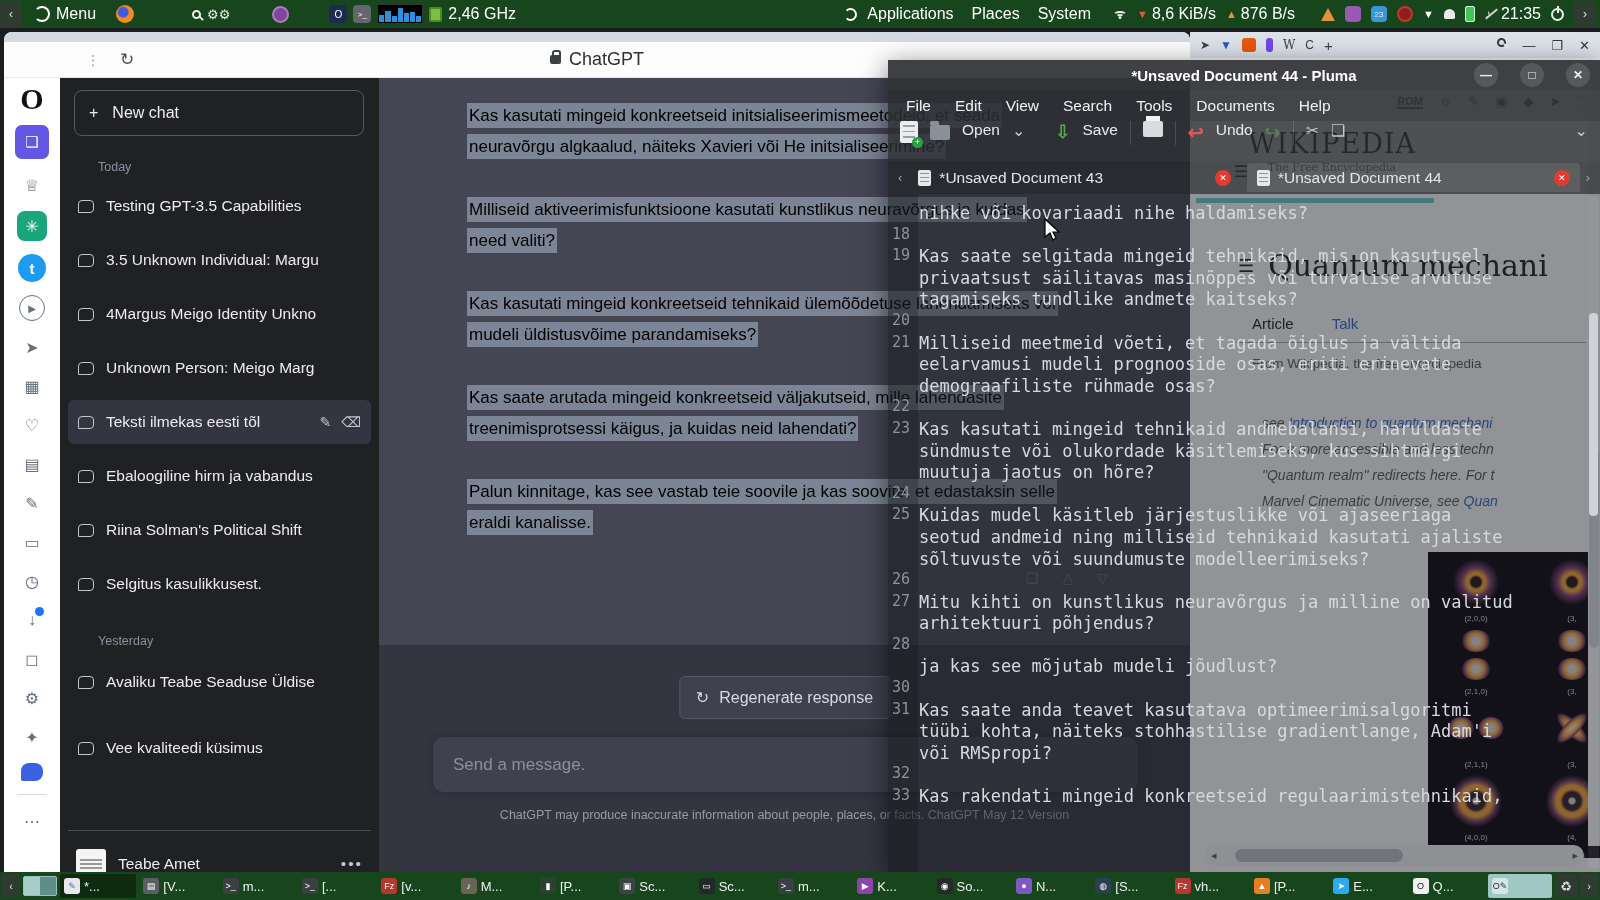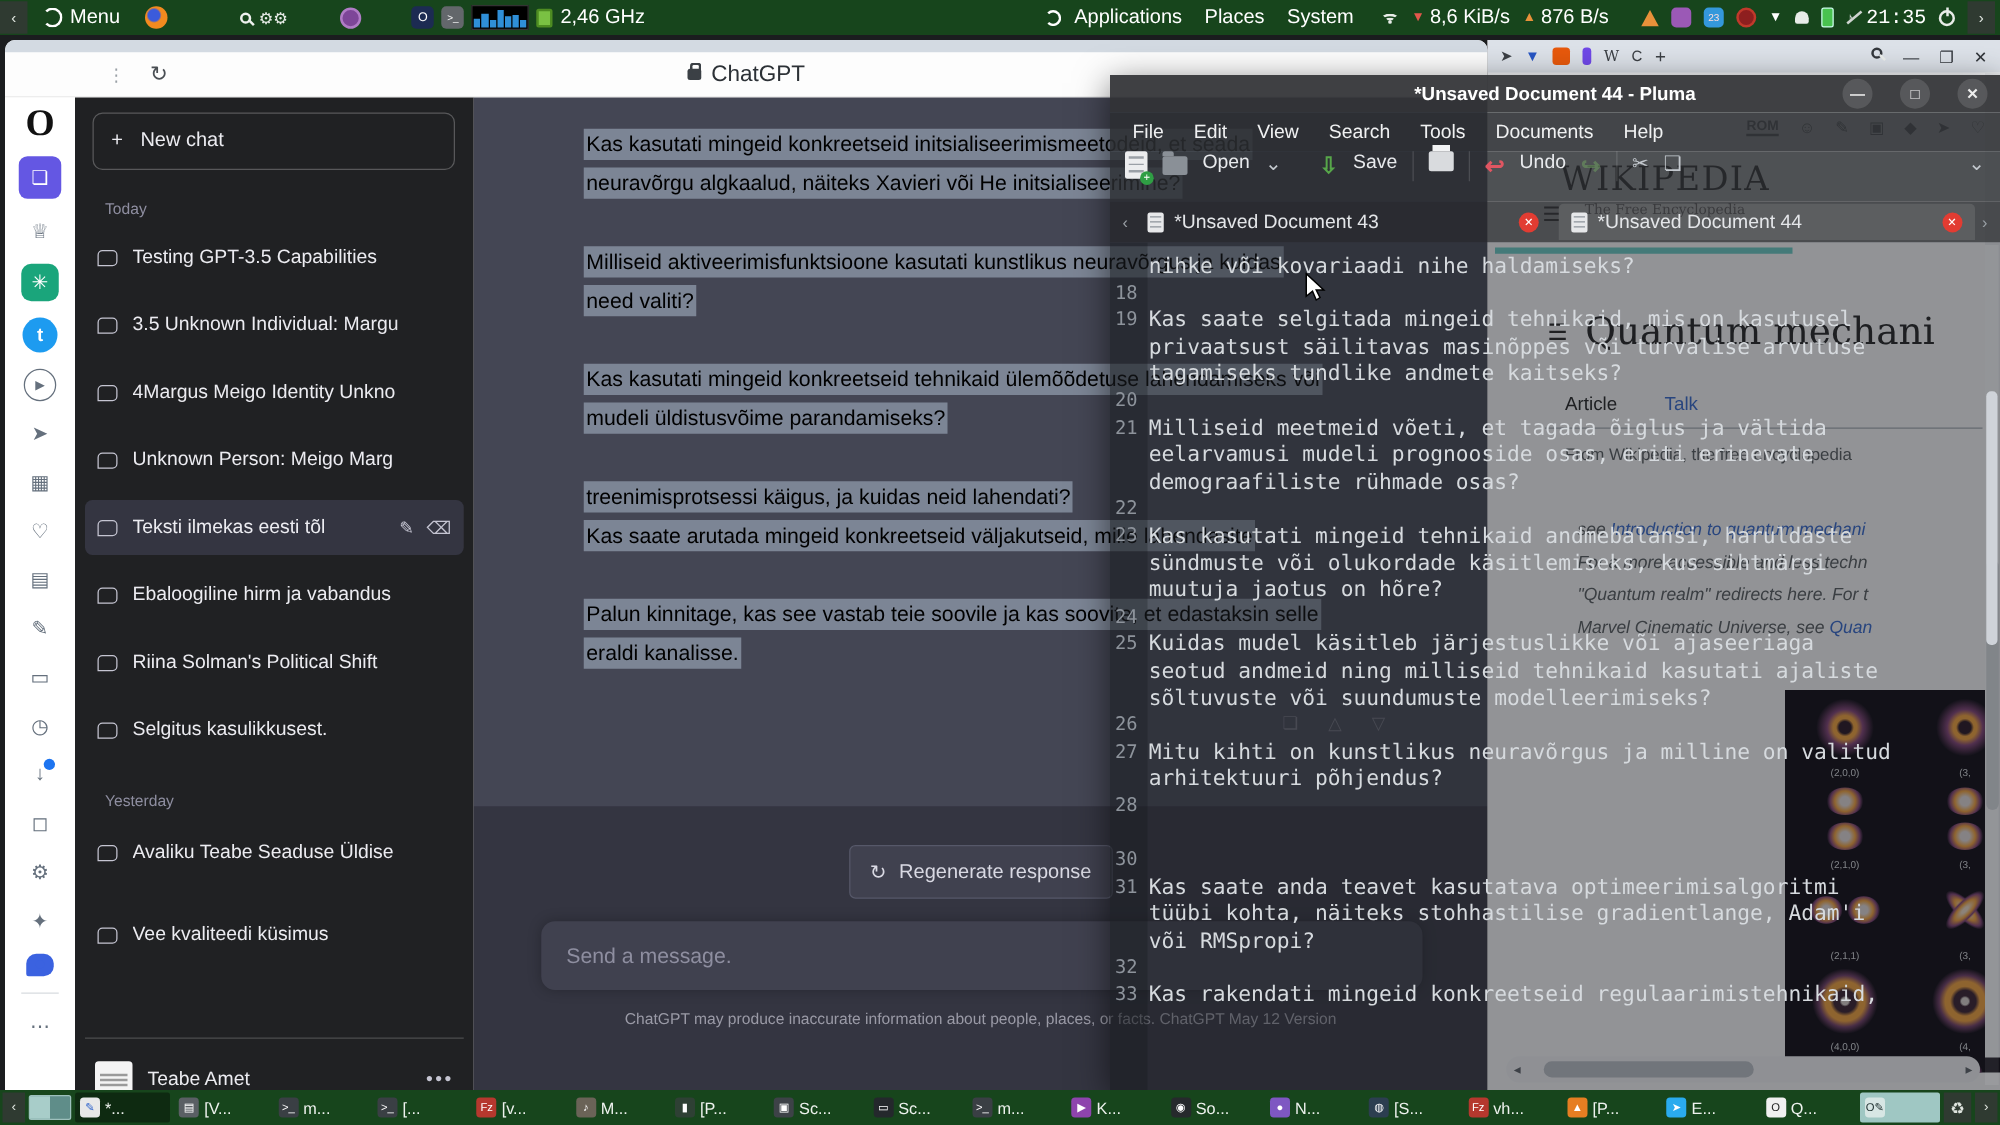--- a/index.html
+++ b/index.html
@@ -28,21 +28,21 @@
   .wifi .a1 { width:14px; height:8px; }
   .wifi .a2 { width:8px; height:5px; }
   .wifi .dot { position:absolute; left:50%; bottom:0; transform:translateX(-50%); width:3px; height:3px; border-radius:50%; background:#e8ece8; }
   .tray-cone { width:0; height:0; border-left:7px solid transparent; border-right:7px solid transparent; border-bottom:13px solid #e8913a; }
   .bell { width:11px; height:10px; background:#e8ece8; border-radius:6px 6px 2px 2px; }
   .batt { width:10px; height:16px; background:#49c24f; border:1px solid #cfe; border-radius:2px; }
   .mute { color:#cfd4d0; font-size:12px; position:relative; }
   .mute::after { content:""; position:absolute; left:-1px; top:6px; width:15px; height:2px; background:#cfd4d0; transform:rotate(-40deg); }
   .power { width:13px; height:13px; border:2px solid #e8ece8; border-radius:50%; position:relative; }
   .power::after { content:""; position:absolute; left:4px; top:-4px; width:2px; height:7px; background:#e8ece8; }
-  .clock-text { font-size:16px;font-family:Liberation Mono, monospace; }
+  .clock-text { font-size:16px; }
 
   
   .win-opera { position:absolute; left:4px; top:32px; width:1186px; height:840px; background:#fff; border-radius:8px 8px 0 0; overflow:hidden; }
   .opera-tabstrip { height:10px; background:#d3dae2; }
   .opera-toolbar { position:relative; height:36px; background:#fdfdfd; border-bottom:1px solid #e7e7e7; display:flex; align-items:center; }
   .otb-dots { position:absolute; left:82px; color:#9aa0a6; font-size:14px; letter-spacing:1px; }
   .otb-reload { position:absolute; left:116px; color:#4a4f54; font-size:17px; }
   .otb-title { position:absolute; left:0; right:0; text-align:center; color:#2c3136; font-size:18px; display:flex; align-items:center; justify-content:center; gap:8px; }
   .lock { width:11px; height:9px; border-radius:2px; background:#3b4045; position:relative; display:inline-block; }
   .lock::before { content:""; position:absolute; top:-5px; left:2px; width:5px; height:6px; border:2px solid #3b4045; border-bottom:none; border-radius:3px 3px 0 0; }
@@ -54,21 +54,21 @@
   .rail-icon.tile-green { background:#1aa57b; color:#fff; width:30px; height:30px; border-radius:8px; }
   .rail-icon.tile-twitter { background:#1d9bf0; color:#fff; border-radius:50%; font-weight:bold; font-size:15px; width:28px; height:28px; }
   .rail-icon.ring { border:1.7px solid #65707d; border-radius:50%; font-size:10px; }
   .rail-icon.dotted { position:relative; }
   .rail-icon.dotted::after { content:""; position:absolute; right:1px; top:0; width:9px; height:9px; background:#1d74f0; border-radius:50%; }
   .rail-icon.blue-bubble { background:#3b62e0; color:#3b62e0; border-radius:8px 8px 8px 2px; width:22px; height:18px; }
   .rail-divider { width:30px; border-top:1px solid #d7dbe0; }
 
   .gpt-sidebar { position:absolute; left:56px; top:0; bottom:0; width:319px; background:#202123; color:#ececf1; }
   .new-chat { position:absolute; left:14px; top:12px; width:290px; height:46px; border:1px solid rgba(255,255,255,0.25); border-radius:8px; display:flex; align-items:center; gap:14px; padding-left:14px; font-size:16px; }
-  .section-label { position:absolute; left:24px; font-size:12.5px; color:#8e8ea0; }
+  .section-label { position:absolute; left:38px; font-size:12.5px; color:#8e8ea0; }
   .chat-list { position:absolute; left:8px; right:8px; display:flex; flex-direction:column; }
   .chat-item { height:44px; margin-bottom:10px; display:flex; align-items:center; gap:12px; padding:0 10px; font-size:15.5px; border-radius:6px; white-space:nowrap; overflow:hidden; }
   .chat-item.selected { background:#343541; }
   .bubble-icon { flex:0 0 16px; width:16px; height:13px; border:1.6px solid #c5c5d2; border-radius:4px 4px 4px 0; }
   .chat-label { overflow:hidden; flex:1; -webkit-mask-image:linear-gradient(90deg,#000 82%,transparent); mask-image:linear-gradient(90deg,#000 82%,transparent); }
   .item-actions { display:none; gap:10px; color:#c5c5d2; font-size:14px; }
   .chat-item.selected .item-actions { display:flex; }
   .sb-divider { position:absolute; left:8px; right:8px; top:752px; border-top:1px solid rgba(255,255,255,0.2); }
   .account-row { position:absolute; left:8px; right:8px; top:762px; height:48px; display:flex; align-items:center; gap:12px; padding:0 8px; font-size:15.5px; }
   .avatar { width:30px; height:30px; background:#f4f4f4; border-radius:3px; display:flex; flex-direction:column; justify-content:center; gap:2px; padding:4px; }
@@ -366,22 +366,22 @@
               <div><span class="hl">Milliseid aktiveerimisfunktsioone kasutati kunstlikus neuravõrgus ja kuidas</span></div>
               <div><span class="hl">need valiti?</span></div>
             </div>
 
             <div class="msg" style="top: 210px;">
               <div><span class="hl">Kas kasutati mingeid konkreetseid tehnikaid ülemõõdetuse lahendamiseks või</span></div>
               <div><span class="hl">mudeli üldistusvõime parandamiseks?</span></div>
             </div>
 
             <div class="msg" style="top: 304px;">
+              <div><span class="hl">Kas saate arutada mingeid konkreetseid väljakutseid, mille lahendasite</span></div>
               <div><span class="hl">treenimisprotsessi käigus, ja kuidas neid lahendati?</span></div>
-              <div><span class="hl">Kas saate arutada mingeid konkreetseid väljakutseid, mille lahendasite</span></div>
             </div>
 
             <div class="msg" style="top: 398px;">
               <div><span class="hl">Palun kinnitage, kas see vastab teie soovile ja kas soovite, et edastaksin selle</span></div>
               <div><span class="hl">eraldi kanalisse.</span></div>
             </div>
           </div>
         <div class="ghost-actions">
           <span>❏</span>
             <span>△</span>
@@ -690,20 +690,21 @@
           </div>
 
           <div class="pl-line">
             <span class="pl-num">28</span>
             <span class="pl-text"></span>
           </div>
 
 
           <div class="pl-line">
             <span class="pl-num"></span>
+            <span class="pl-text">ja kas see mõjutab mudeli jõudlust?</span>
           </div>
 
           <div class="pl-line">
             <span class="pl-num">30</span>
             <span class="pl-text"></span>
           </div>
 
           <div class="pl-line">
             <span class="pl-num">31</span>
             <span class="pl-text">Kas saate anda teavet kasutatava optimeerimisalgoritmi</span>

